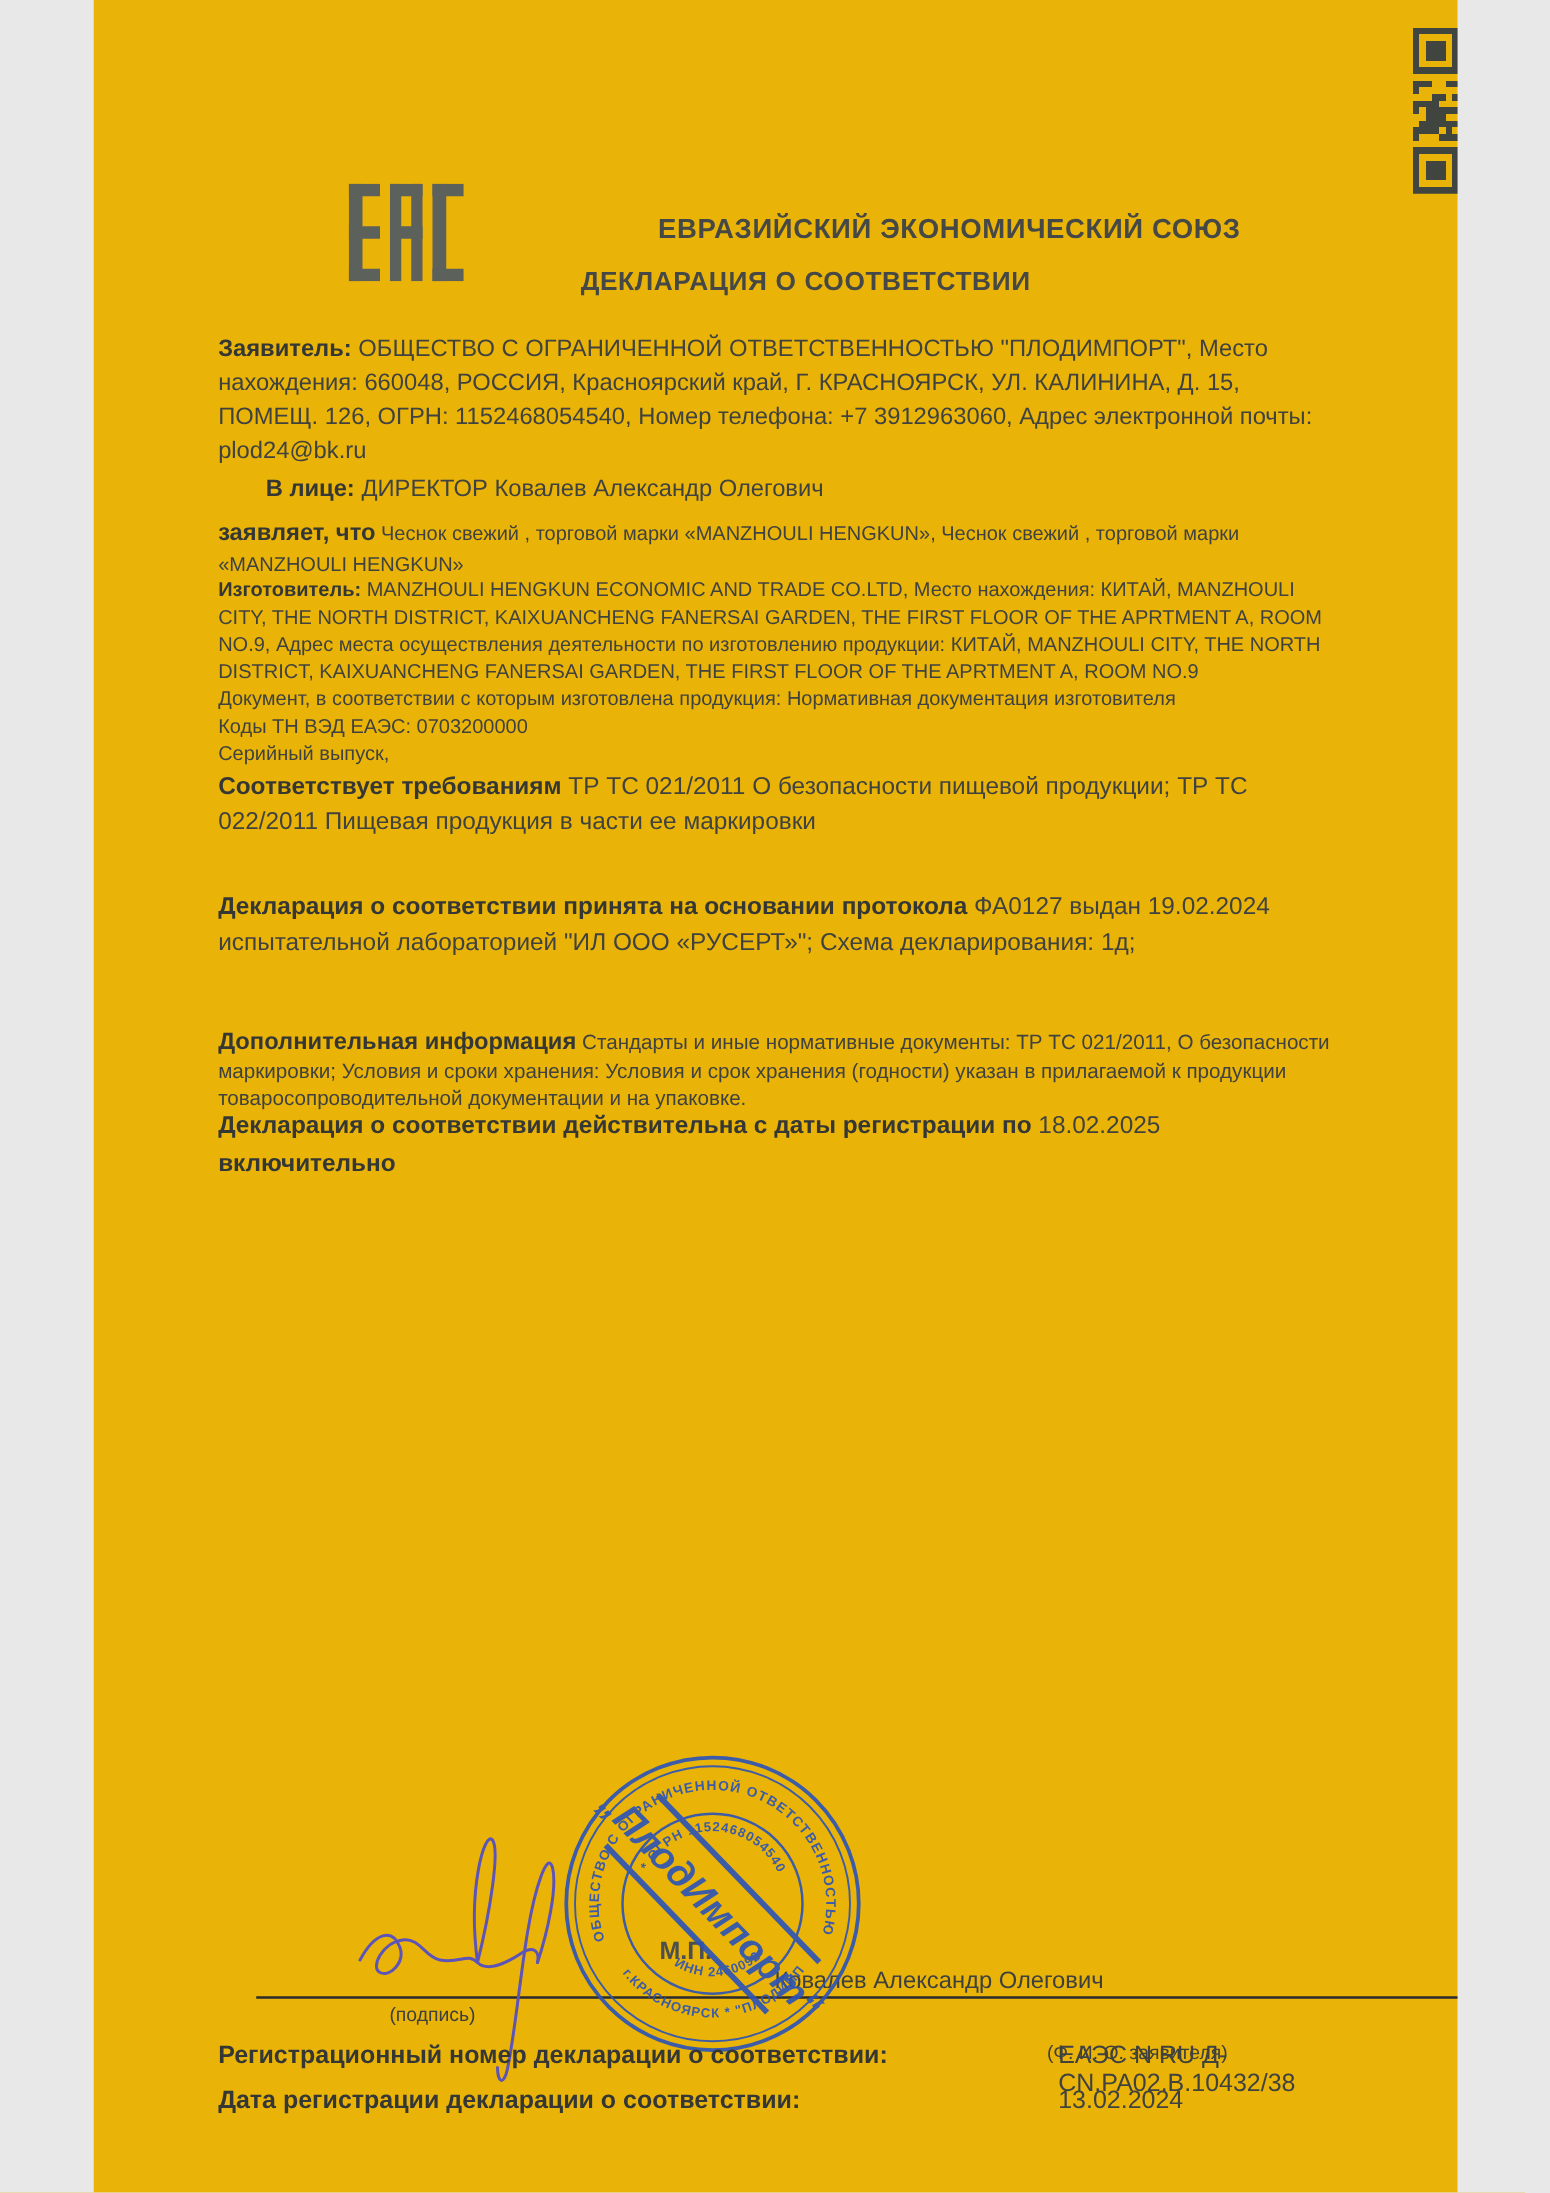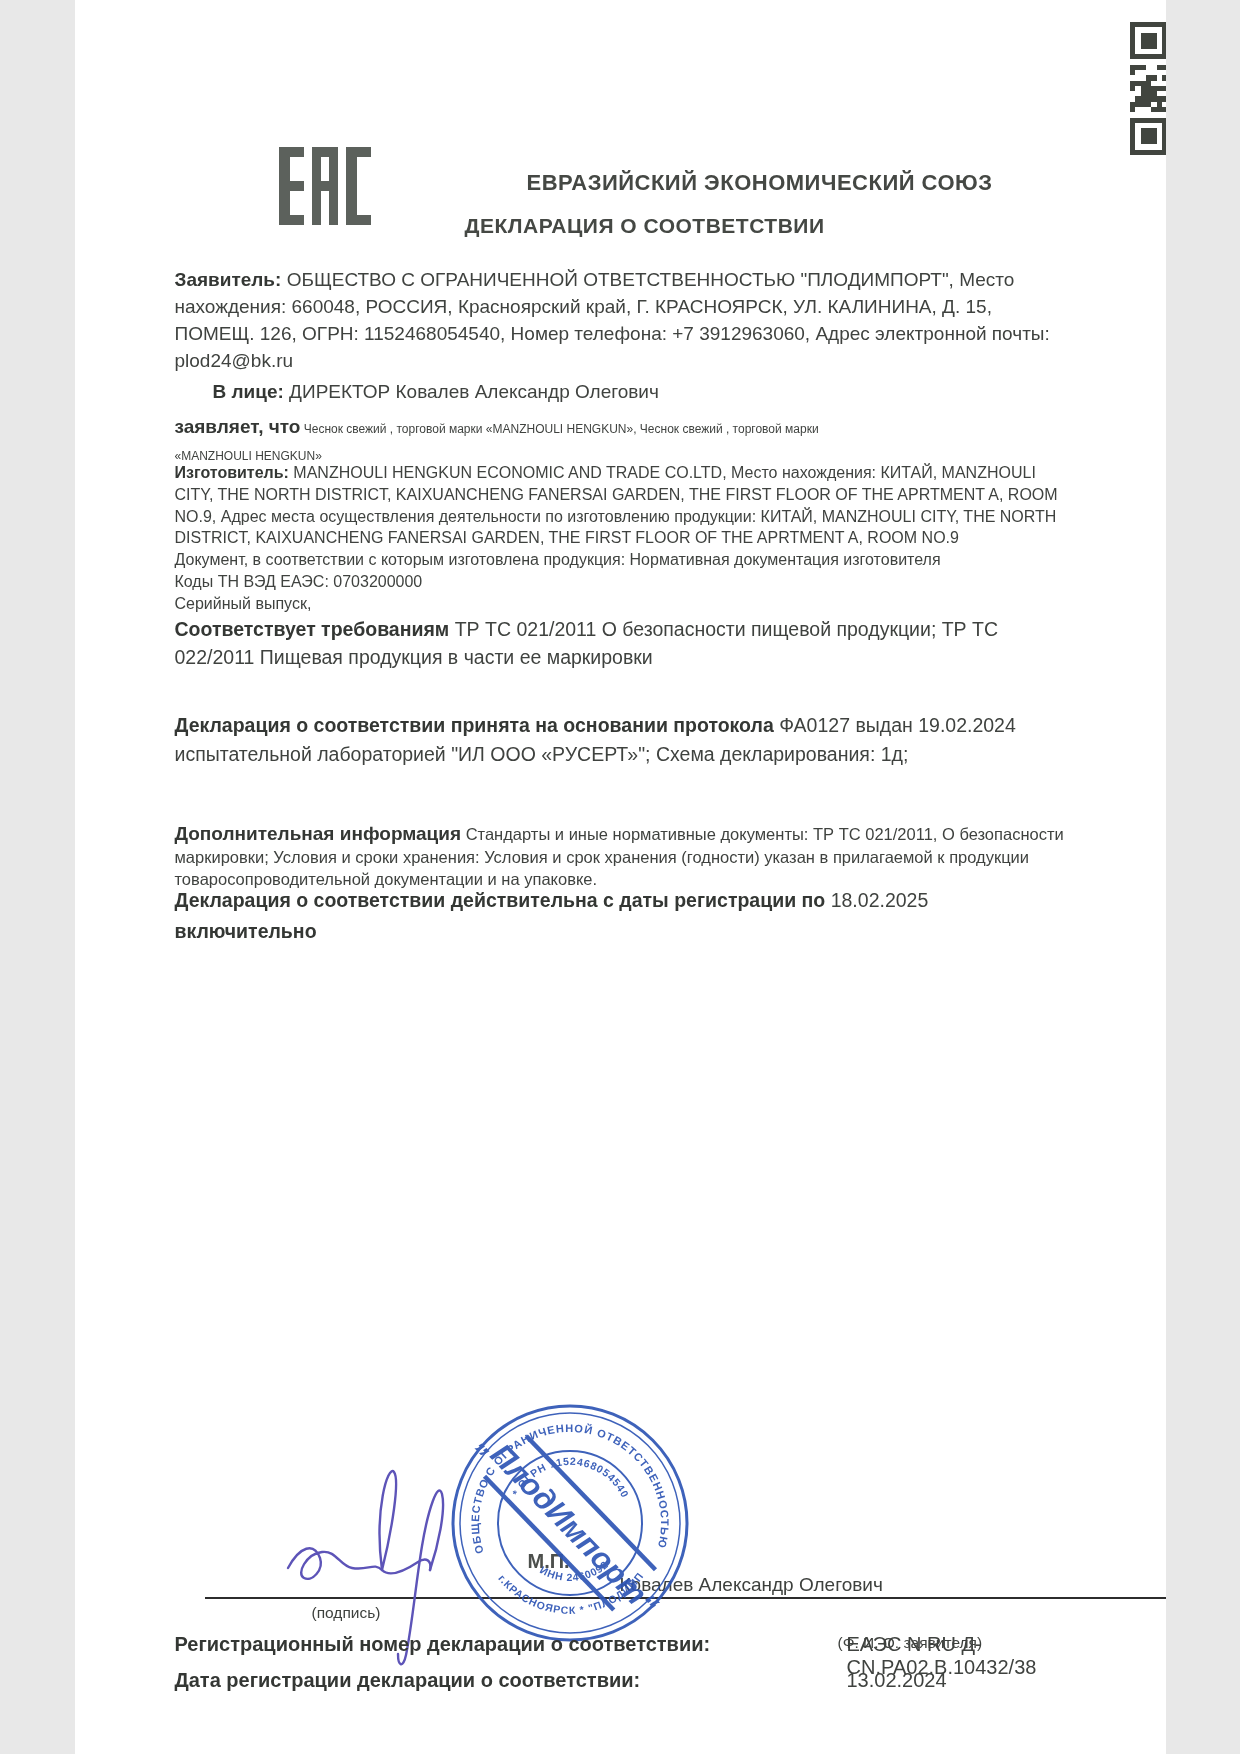--- a/index.html
+++ b/index.html
@@ -1,29 +1,29 @@
 <!DOCTYPE html>
 <html><head>
 <meta charset="utf-8">
 <style>
   html,body{margin:0;padding:0;background:#e8e8e8;}
-  .page{position:relative;width:1091px;height:1754px;margin:0 auto;background:#ffffff;
+  .page{position:relative;width:1091px;height:1754px;margin:0 auto;background:#eab308;
         font-family:"Liberation Sans","DejaVu Sans",sans-serif;overflow:hidden;}
   
   .union-title{position:absolute;left:390px;top:170px;width:590px;text-align:center;
      font-size:22px;font-weight:700;color:#454844;letter-spacing:.5px;}
   .doc-title{position:absolute;left:390px;top:214px;width:590px;text-align:left;
      font-size:21px;font-weight:700;color:#454844;letter-spacing:.5px;}
   .eac-logo{position:absolute;left:204px;top:147px;}
   .qr{position:absolute;left:1055px;top:22px;width:133px;height:133px;}
   
   .blk{position:absolute;left:100px;width:1080px;color:#3f423f;}
   .blk .tline{white-space:nowrap;}
   .blk .sb{font-weight:700;color:#343734;}
-  .seg-small{font-size:12px;}
+  .seg-small{font-size:16px;}
   .seg-lead{font-size:19px;}
   #blk-applicant{top:266px;font-size:19px;line-height:27px;}
   #blk-representative{top:378px;font-size:19px;line-height:27px;margin-left:38px;}
   #blk-declares{top:415px;font-size:19px;line-height:23.5px;}
   #blk-manufacturer{top:462px;font-size:16px;line-height:21.8px;}
   #blk-compliance{top:615px;font-size:19.5px;line-height:28px;}
   #blk-basis{top:711px;font-size:19.5px;line-height:29px;}
   #blk-additional{top:823px;font-size:16.5px;line-height:22.5px;}
   #blk-validity{top:885px;font-size:19.5px;line-height:31px;}
   

